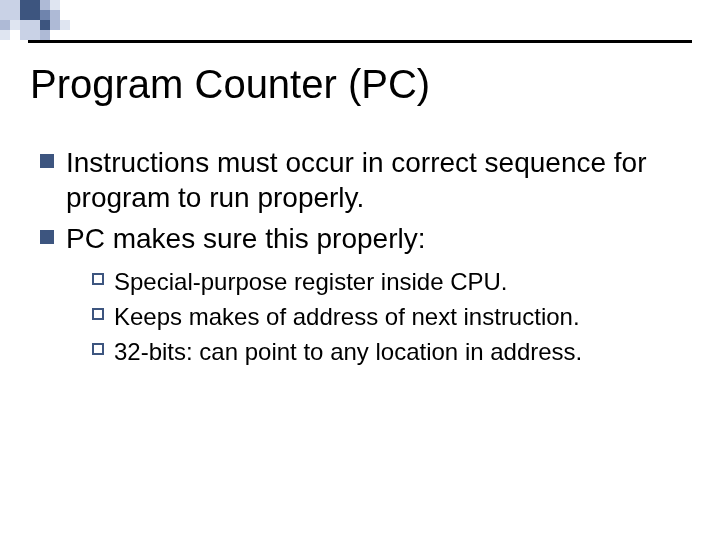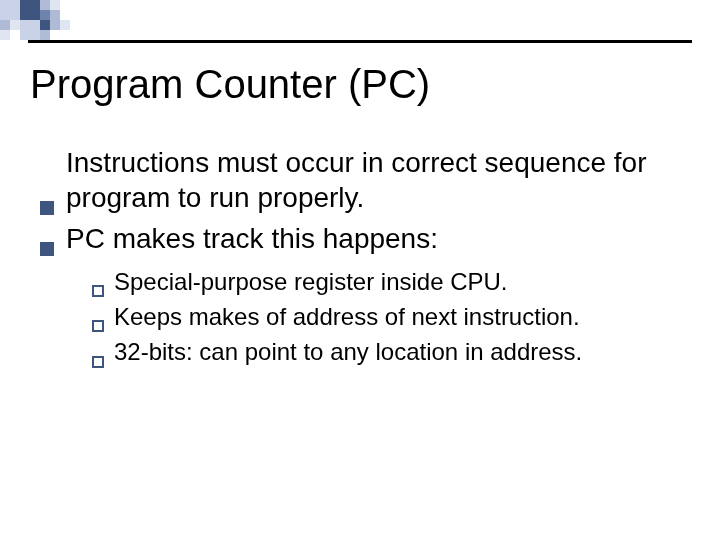--- a/index.html
+++ b/index.html
@@ -3,25 +3,25 @@
 <meta charset="utf-8">
 <style>
   * { margin: 0; padding: 0; box-sizing: border-box; }
   html, body { width: 720px; height: 540px; background: #ffffff; font-family: Arial, Helvetica, sans-serif; color: #000; }
   .slide { width: 720px; height: 500px; position: relative; padding: 0; }
   .corner-deco { position: absolute; top: 0; left: 0; width: 140px; height: 40px; }
   .sq { position: absolute; }
   .title-rule { position: absolute; left: 28px; right: 28px; top: 40px; height: 3px; background: #000; }
   .title { position: absolute; left: 30px; top: 62px; font-size: 40px; font-weight: 400; letter-spacing: 0px; }
   .content { position: absolute; left: 40px; right: 40px; top: 145px; }
-  .l1 { display: flex; align-items: flex-end; margin-bottom: 6px; }
+  .l1 { display: flex; align-items: flex-start; margin-bottom: 6px; }
   .l1 .bullet { width: 14px; height: 14px; background: #3d557f; margin-top: 9px; margin-right: 12px; flex-shrink: 0; }
   .l1 .text { font-size: 28px; line-height: 1.25; }
   .l2-group { margin-left: 52px; margin-top: 10px; }
-  .l2 { display: flex; align-items: flex-end; margin-bottom: 4px; }
+  .l2 { display: flex; align-items: flex-start; margin-bottom: 4px; }
   .l2 .bullet { width: 12px; height: 12px; border: 2px solid #3d557f; margin-top: 7px; margin-right: 10px; flex-shrink: 0; }
   .l2 .text { font-size: 24px; line-height: 1.3; }
 </style>
 </head>
 <body>
 
 <div class="slide">
 
   <div class="corner-deco" id="deco">
       <div class="sq" style="left: 0px; top: 0px; width: 20px; height: 20px; background: rgb(201, 210, 230);"></div>
@@ -48,21 +48,21 @@
 
     <div class="l1">
       <div class="bullet"></div>
       <div class="text">
         <span>Instructions must occur in </span><span>correct sequence</span><span> for program to run properly.</span>
       </div>
     </div>
 
     <div class="l1">
       <div class="bullet"></div>
-      <div class="text">PC makes track this happens:</div>
+      <div class="text">PC makes sure this properly:</div>
     </div>
 
     <div class="l2-group">
 
       <div class="l2">
         <div class="bullet"></div>
         <div class="text">
           <span>Special-purpose</span><span> register inside CPU.</span>
         </div>
       </div>

